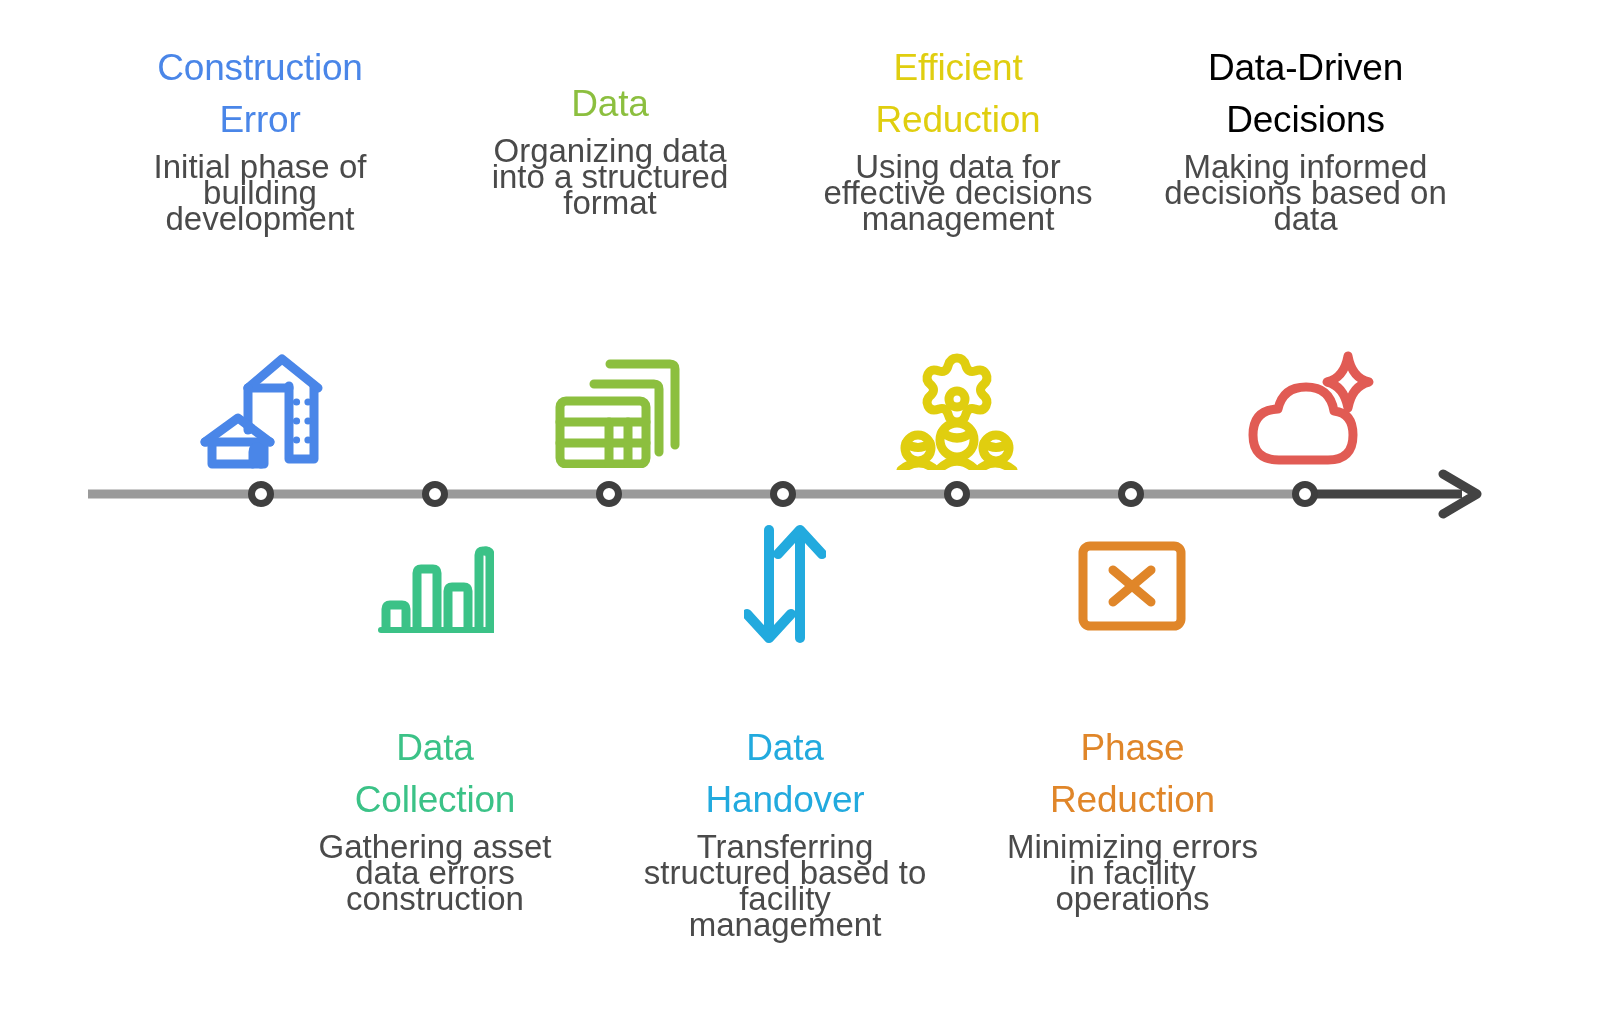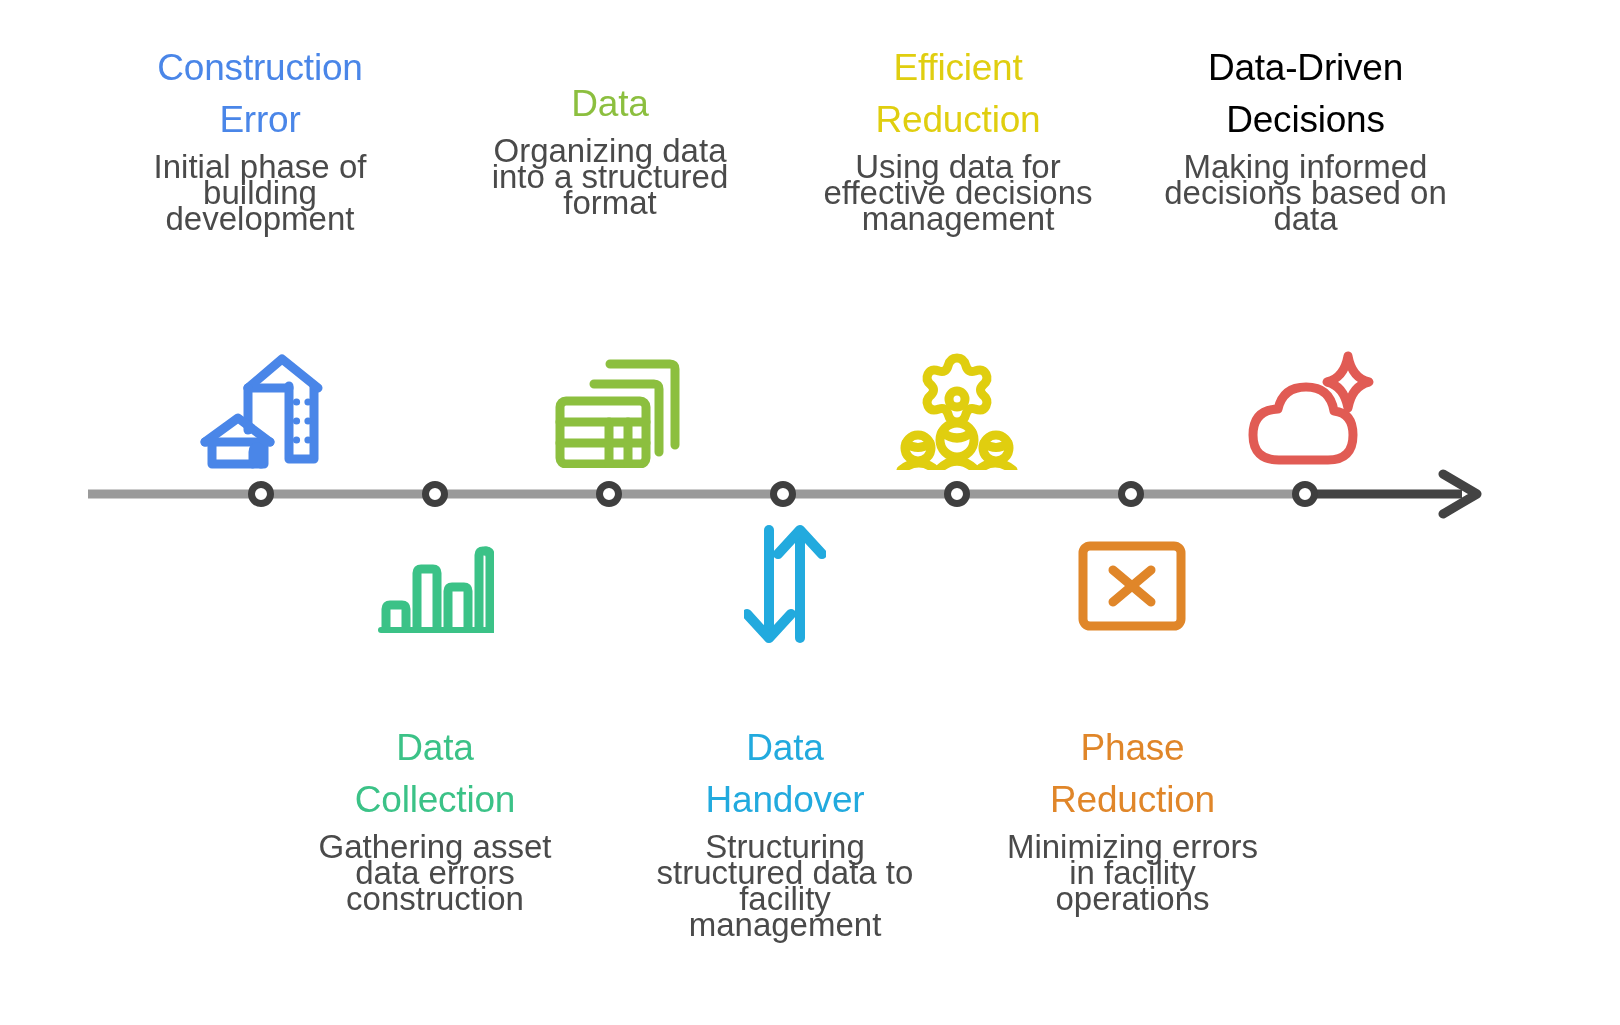--- a/index.html
+++ b/index.html
@@ -120,21 +120,21 @@
       <span>Collection</span>
     </div>
     <div class="desc">Gathering asset data errors construction</div>
   </div>
 
   <div class="block bot-2">
     <div class="title" style="color:#22aade">
       <span>Data</span><br>
       <span>Handover</span>
     </div>
-    <div class="desc">Structuring structured data to facility management</div>
+    <div class="desc">Transferring structured based to facility management</div>
   </div>
 
   <div class="block bot-3">
     <div class="title" style="color:#e08629">
       <span>Phase</span><br>
       <span>Reduction</span>
     </div>
     <div class="desc">Minimizing errors in facility operations</div>
   </div>
 

